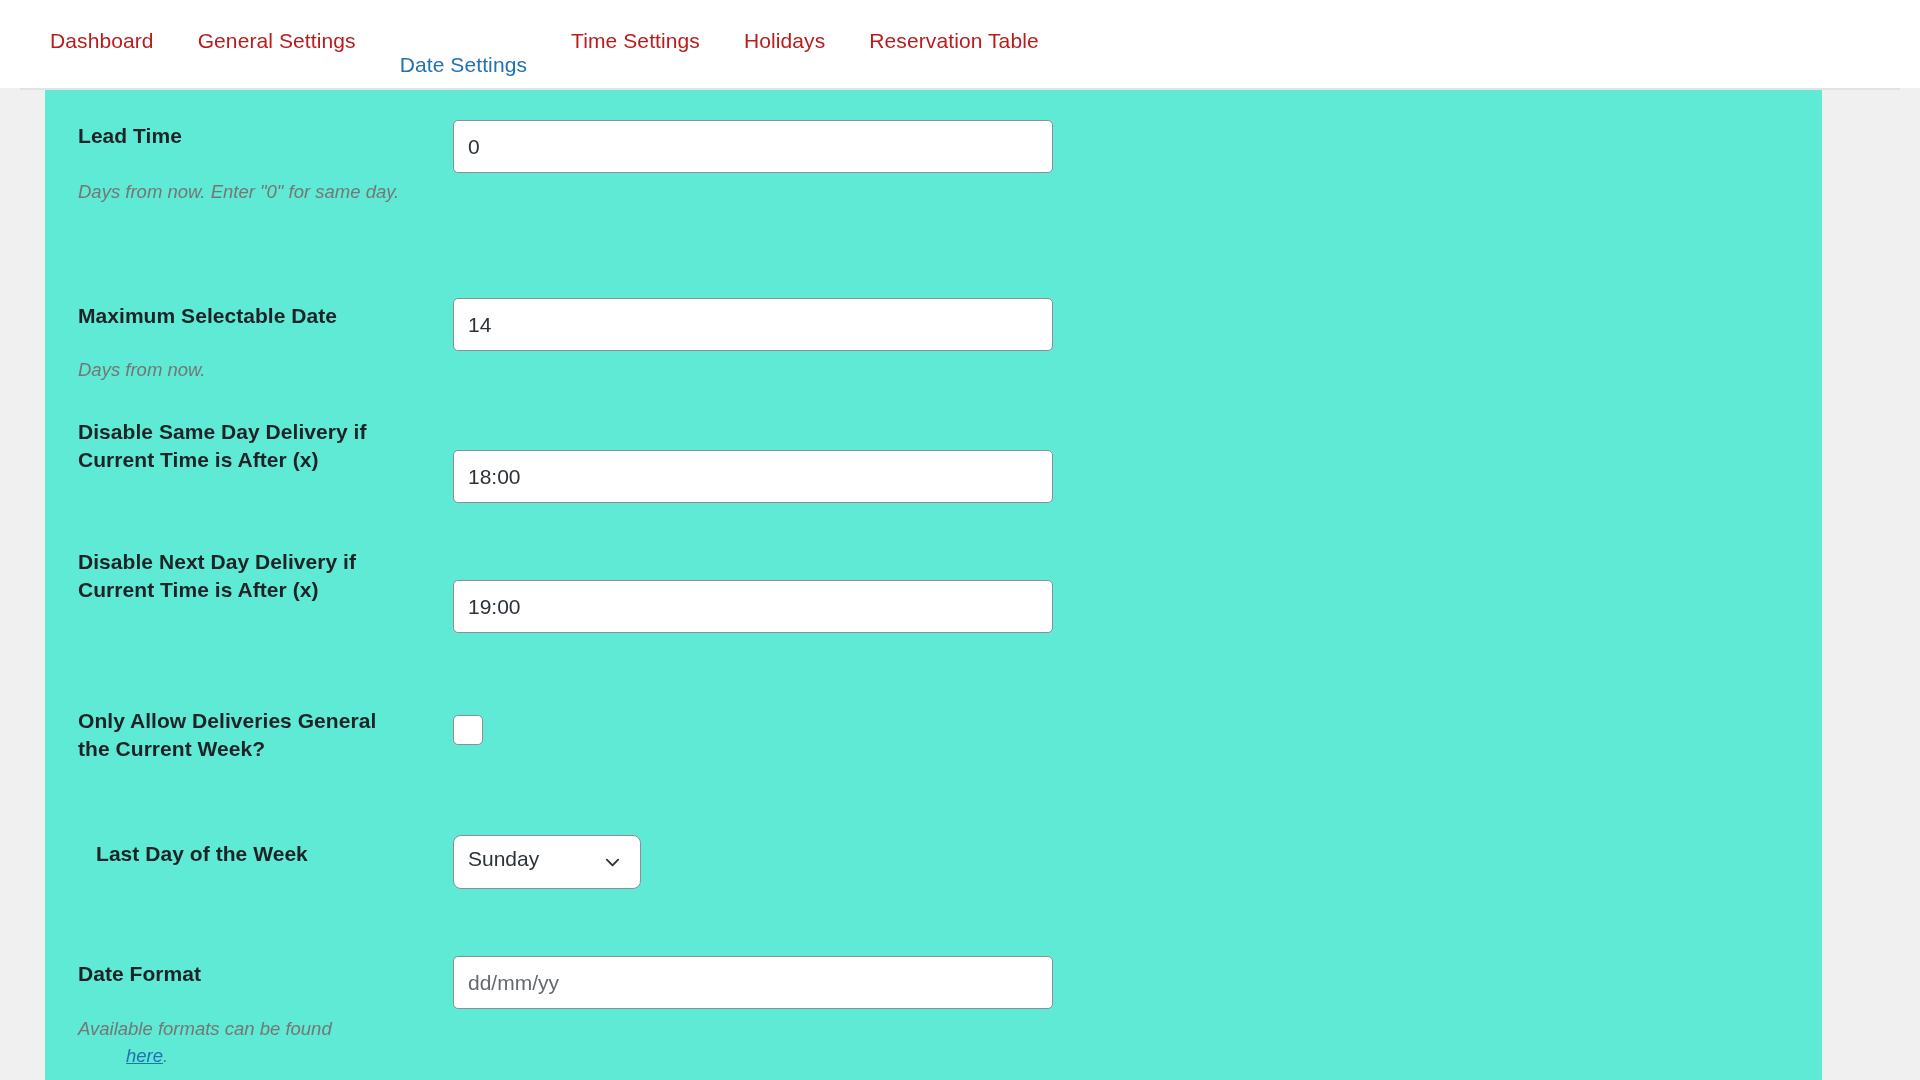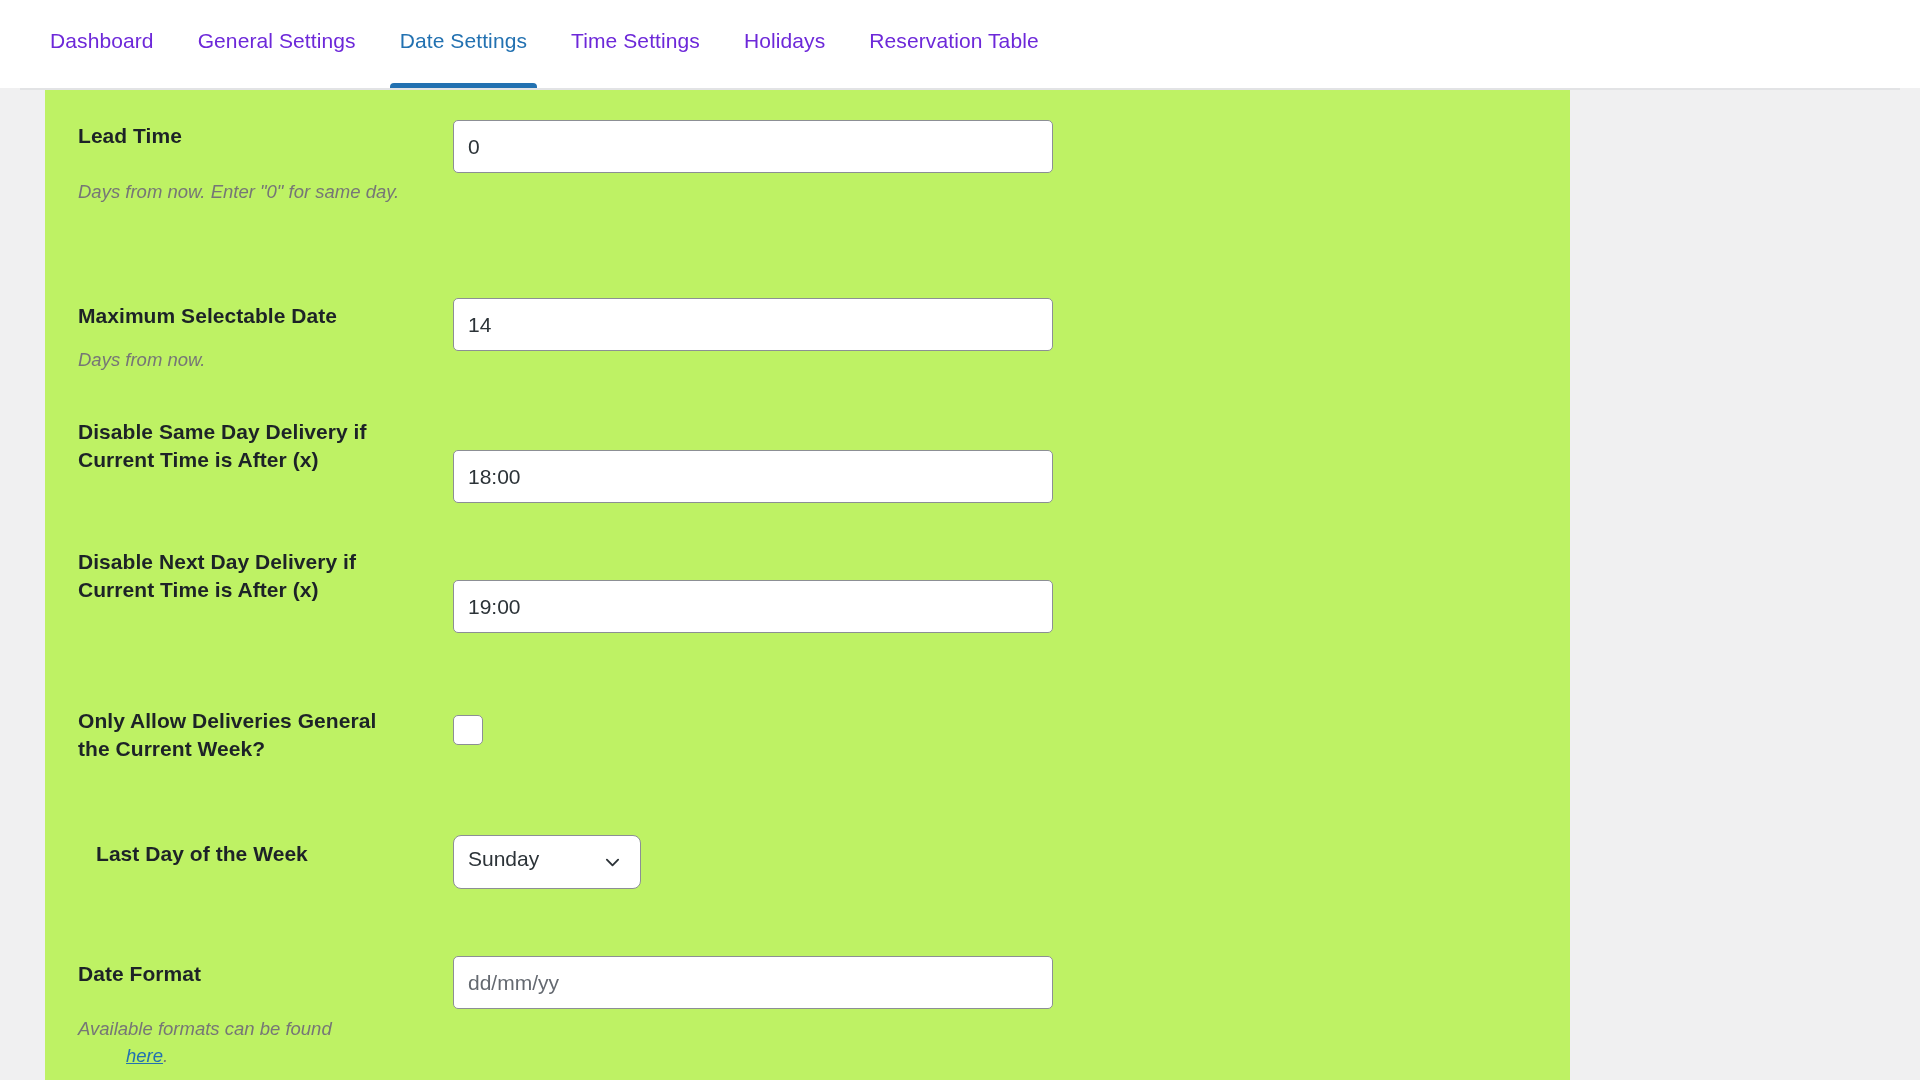--- a/index.html
+++ b/index.html
@@ -27,27 +27,27 @@
     top: 26px;
     display: flex;
     align-items: flex-start;
     gap: 0px;
   }
   .tab {
     position: relative;
     padding: 0 22px;
     font-size: 21px;
     line-height: 30px;
-    color: #6d28d9;
+    color: #b91c1c;
     white-space: nowrap;
     cursor: pointer;
     letter-spacing: .1px;
   }
   .tab:first-child { padding-left: 10px; }
-  .tab.active { color: #2271b1; }
+  .tab.active { color: #2271b1; margin-top: 24px; }
   .tab.active .tab-underline {
     position: absolute;
     left: 12px;
     right: 12px;
     top: 57px;
     height: 13px;
     background: #2271b1;
     border-radius: 4px 4px 0 0;
   }
 
@@ -65,23 +65,23 @@
     left: 20px;
     top: 88px;
     width: 1880px;
     height: 2px;
     background: #e2e3e5;
   }
   .panel {
     position: absolute;
     left: 45px;
     top: 90px;
-    width: 1525px;
+    width: 1777px;
     height: 990px;
-    background: #bef264;
+    background: #5eead4;
   }
 
   
   .row {
     position: absolute;
     left: 0;
     width: 100%;
   }
   .label {
     position: absolute;
@@ -196,21 +196,21 @@
   <div class="row">
     <div class="label" style="top:32px;">Lead Time</div>
     <div class="desc" style="top:88px;">Days from now. Enter "0" for same day.</div>
     <div class="field" style="top:30px;">
       <input class="txt" type="text" value="0" style="">
     </div>
   </div>
 
   <div class="row">
     <div class="label" style="top:212px;">Maximum Selectable Date</div>
-    <div class="desc" style="top:256px;">Days from now.</div>
+    <div class="desc" style="top:266px;">Days from now.</div>
     <div class="field" style="top:208px;">
       <input class="txt" type="text" value="14" style="">
     </div>
   </div>
 
   <div class="row">
     <div class="label" style="top:328px;">Disable Same Day Delivery if Current Time is After (x)</div>
     <div class="field" style="top:360px;">
       <input class="txt" type="text" value="18:00" style="">
     </div>

